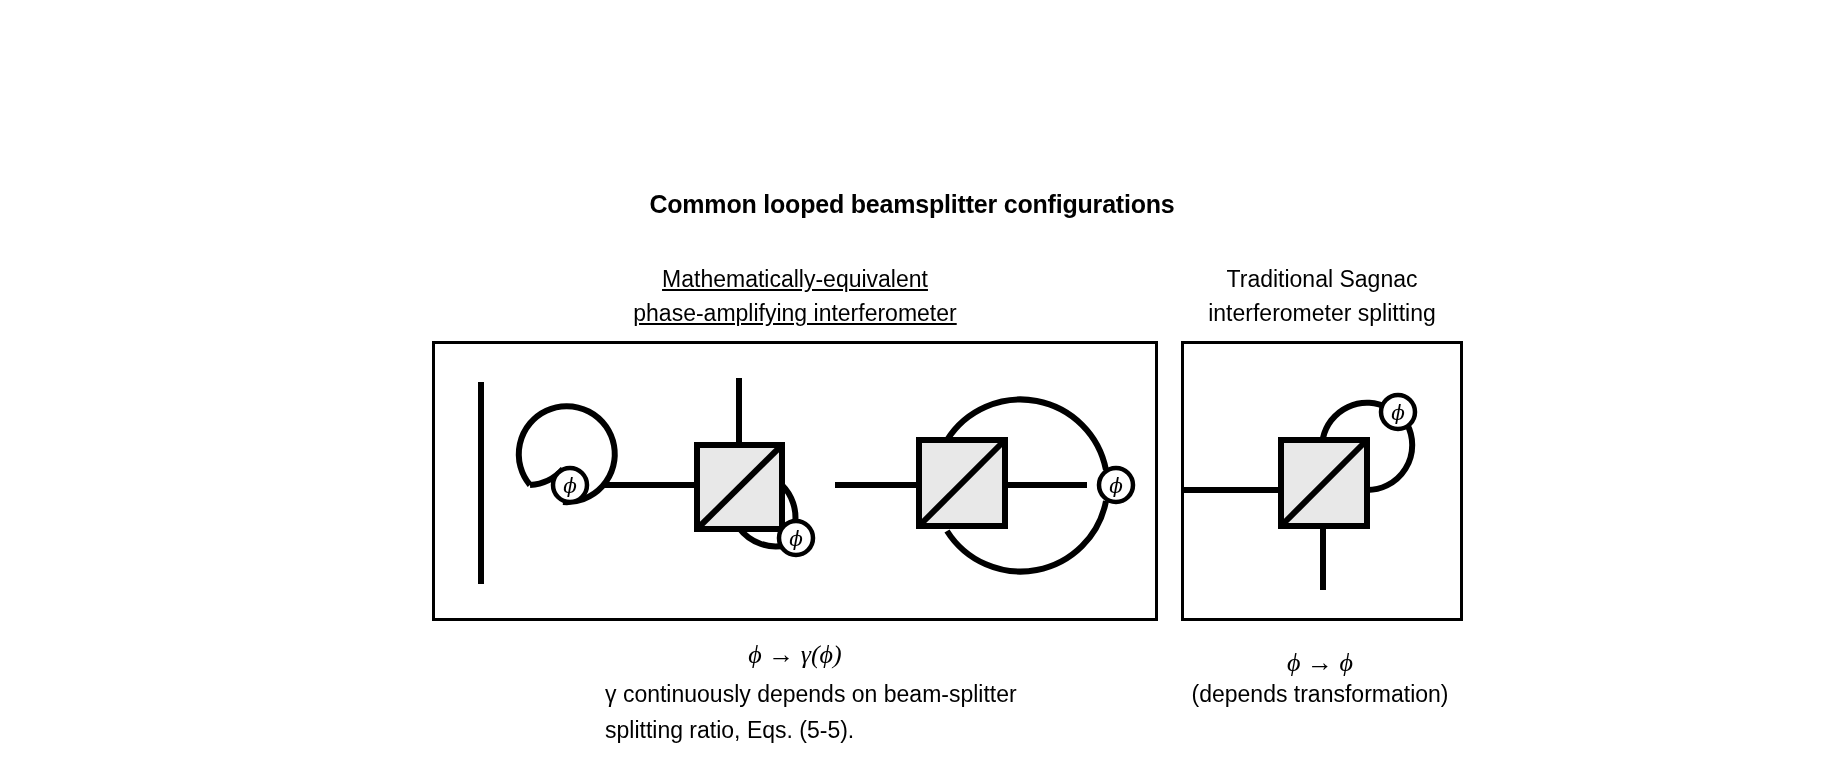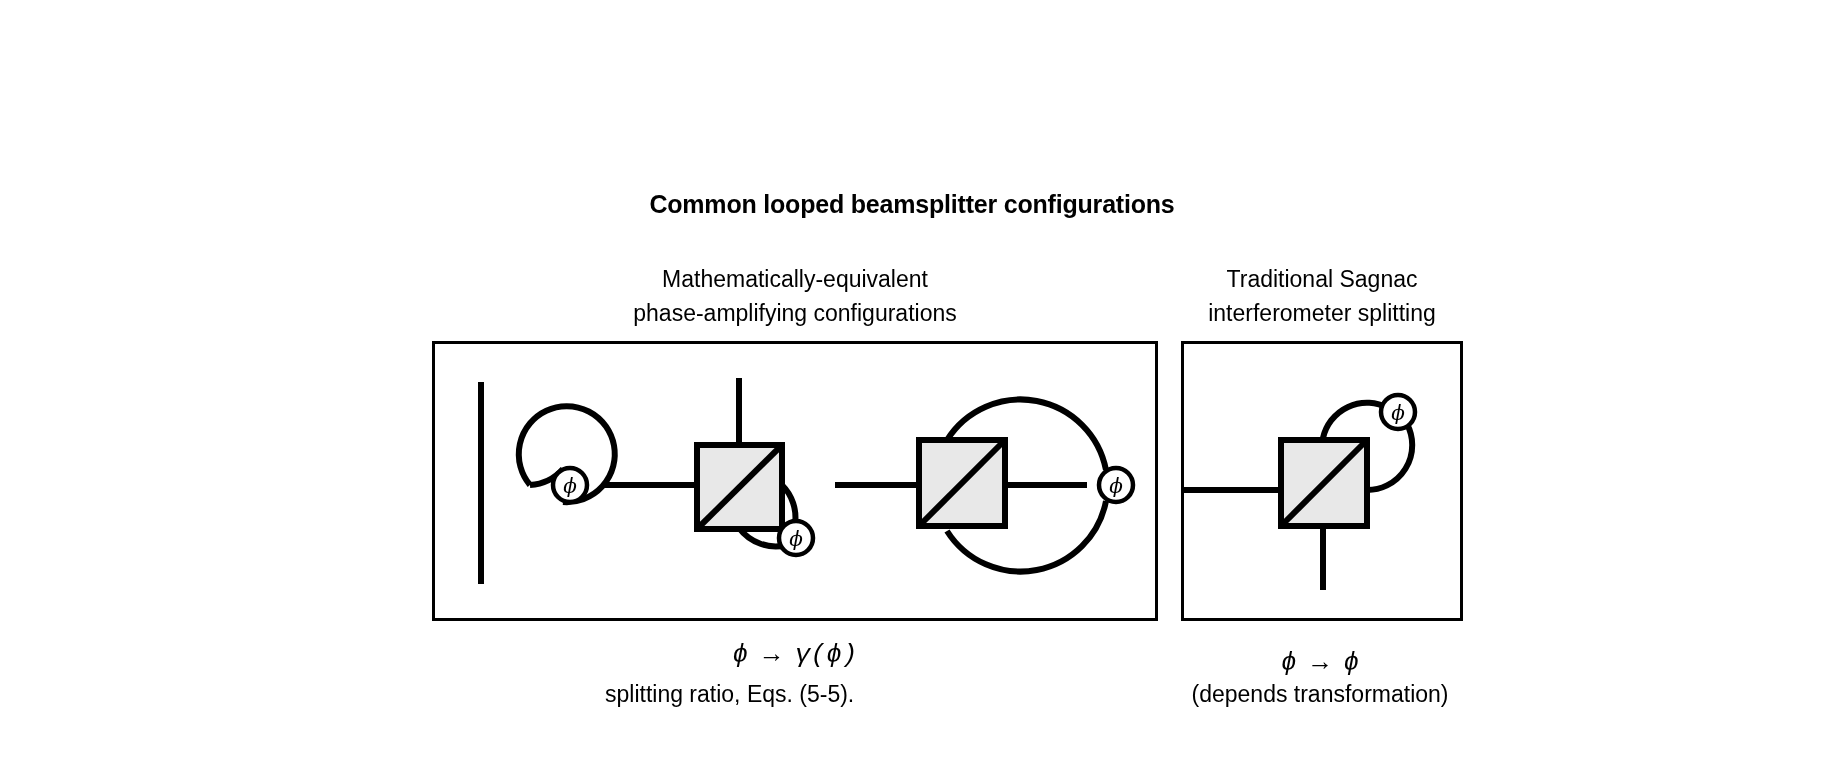--- a/index.html
+++ b/index.html
@@ -31,21 +31,21 @@
     font-weight: bold;
     letter-spacing: -0.2px;
   }
   .col-head {
     position: absolute;
     text-align: center;
     font-size: 23px;
     line-height: 34px;
     font-weight: normal;
   }
-  #head-left  { left: 432px; top: 262px; width: 726px; }
+  #head-left  { left: 432px; top: 262px; width: 726px; text-decoration: underline; }
   #head-right { left: 1181px; top: 262px; width: 282px; text-align: center; }
 
   .panel {
     position: absolute;
     border: 3px solid #000000;
     background: #ffffff;
     box-sizing: border-box;
   }
   #panel-left  { left: 432px; top: 341px; width: 726px; height: 280px; }
   #panel-right { left: 1181px; top: 341px; width: 282px; height: 280px; }
@@ -73,34 +73,34 @@
     text-align: center;
     font-size: 26px;
     margin-top: 8px;
   }
   #caption-right-note {
     left: 1125px; top: 676px; width: 390px;
     text-align: center;
     font-size: 23px;
   }
   .mathvar {
-    font-family: Liberation Mono, monospace;
+    font-family: Liberation Serif, serif;
     font-style: italic;
   }
 </style>
 </head>
 <body>
 
 <div id="root">
 
   <div class="fig-title">Common looped beamsplitter configurations</div>
 
   <div class="col-head" id="head-left">
     <div>Mathematically-equivalent</div>
-    <div>phase-amplifying configurations</div>
+    <div>phase-amplifying interferometer</div>
   </div>
 
   <div class="col-head" id="head-right">
     <div>Traditional Sagnac</div>
     <div>interferometer splitting</div>
   </div>
 
   <div class="panel" id="panel-left">
     <svg width="720" height="274" viewBox="0 0 720 274" xmlns="http://www.w3.org/2000/svg">
 
@@ -174,19 +174,20 @@
         <g>
           <circle cx="214" cy="68" r="17" fill="#ffffff" stroke="#000" stroke-width="4.5"></circle>
           <text x="214" y="76" font-family="DejaVu Serif, serif" font-style="italic" font-size="20" text-anchor="middle" fill="#000">ϕ</text>
         </g>
       </g>
     </svg>
   </div>
 
   <div class="caption mathvar" id="caption-left-eq">ϕ → γ(ϕ)</div>
   <div class="caption" id="caption-left-note">
+    <div>γ continuously depends on beam-splitter</div>
     <div>splitting ratio, Eqs. (5-5).</div>
   </div>
 
   <div class="caption mathvar" id="caption-right-eq">ϕ → ϕ</div>
   <div class="caption" id="caption-right-note">(depends transformation)</div>
 
 </div>
 
 </body></html>

